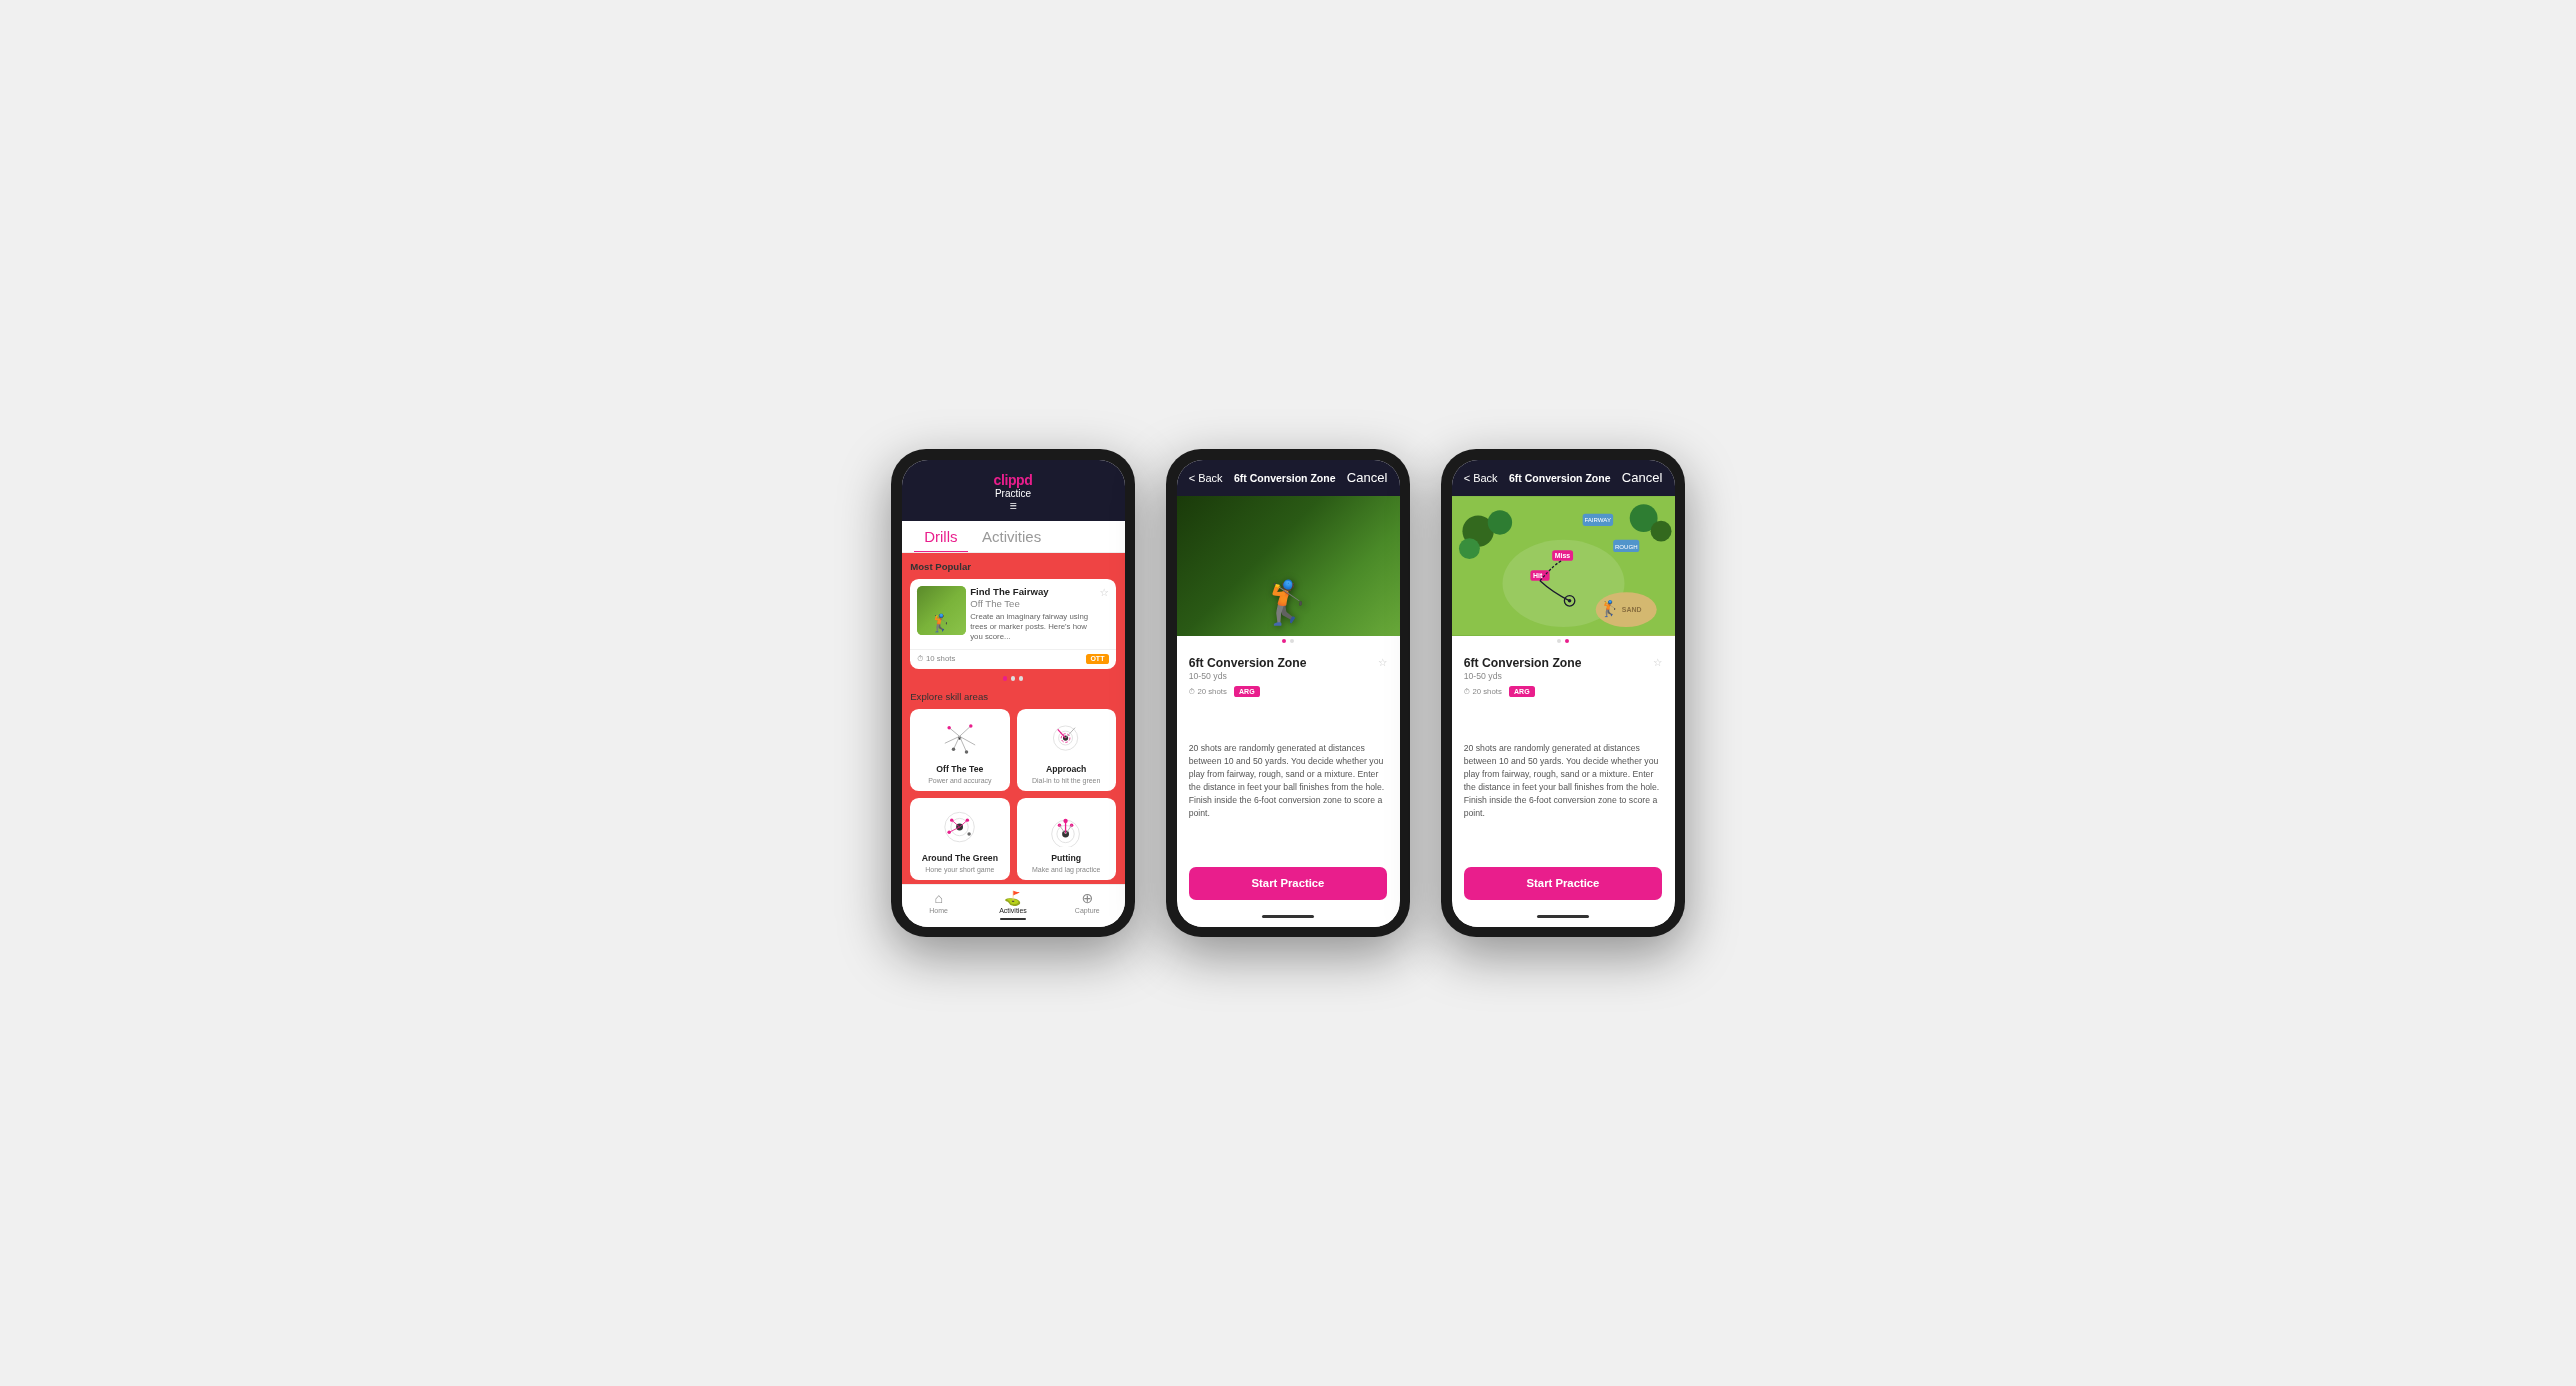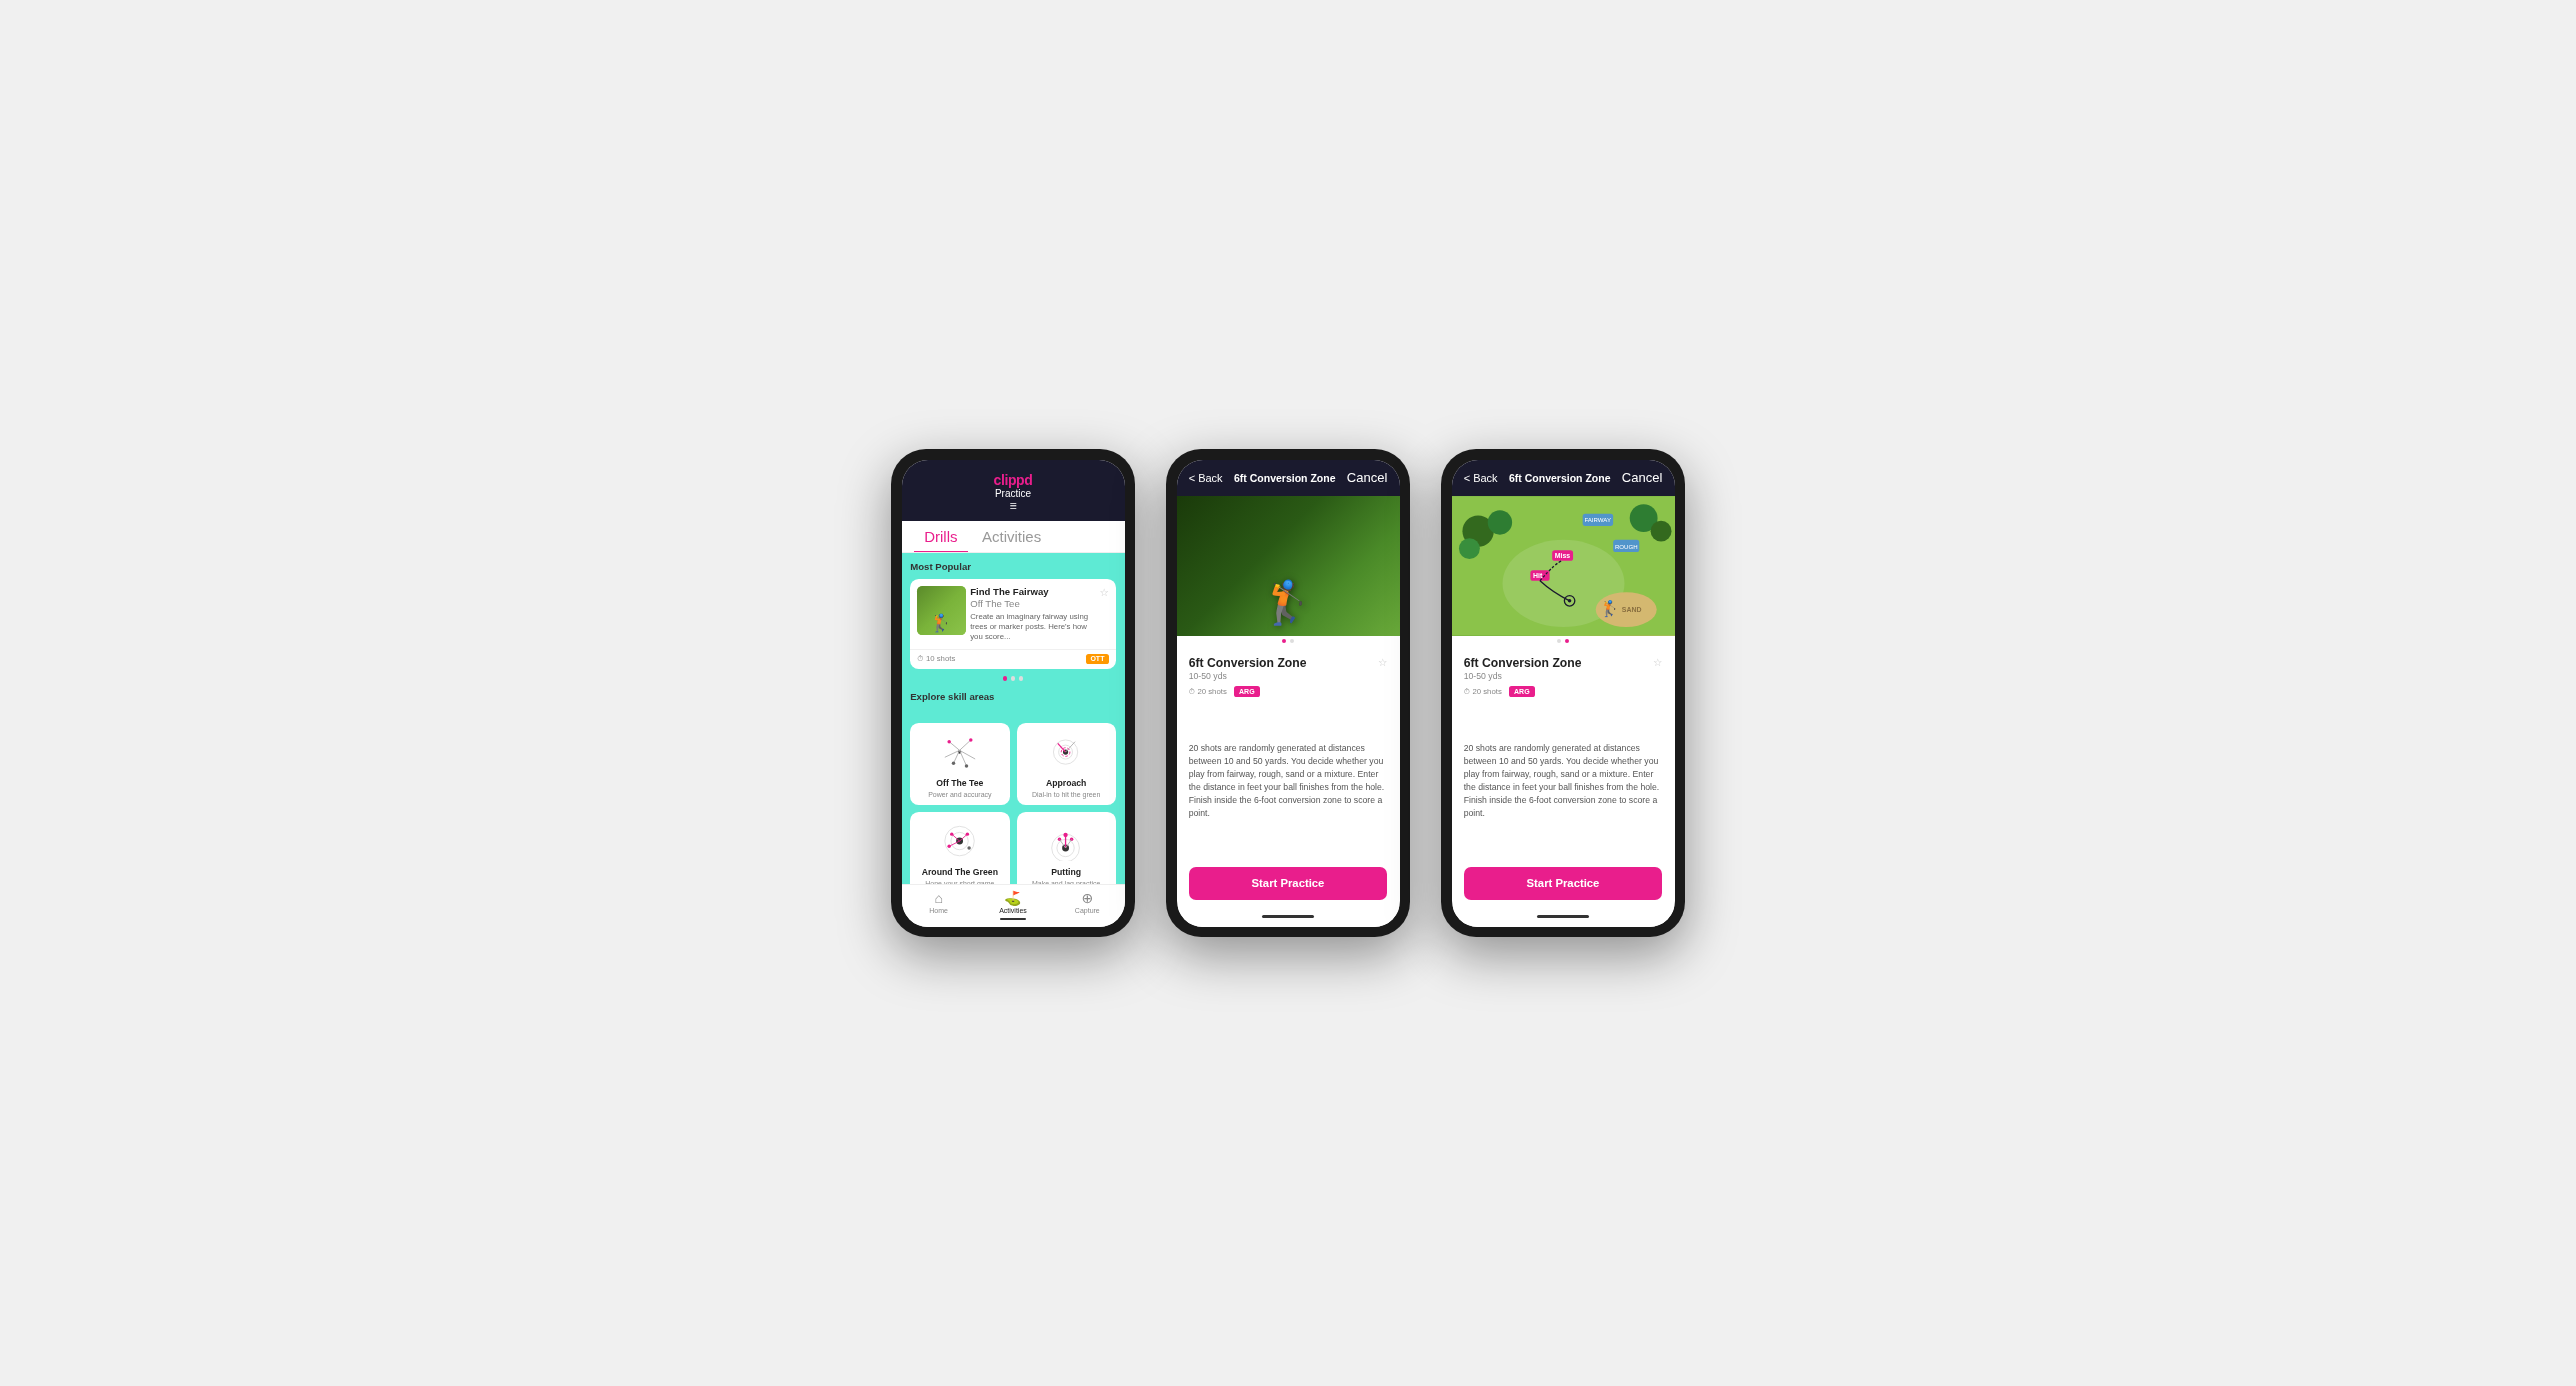--- a/index.html
+++ b/index.html
@@ -80,21 +80,21 @@
       border-bottom: 1.7px solid transparent;
       margin-right: 3.5px;
     }
     .p1-tab.active {
       color: #e91e8c;
       border-bottom: 1.7px solid #e91e8c;
     }
     .p1-content {
       flex: 1;
       overflow-y: auto;
-      background: #5eead4;
+      background: #ef4444;
       padding: 8.7px 8.7px 0;
     }
     .p1-section-title {
       font-size: 9.6px;
       font-weight: 600;
       color: #333;
       margin-bottom: 7px;
     }
     .featured-card {
       background: #fff;
@@ -183,23 +183,23 @@
       height: 4.4px;
       border-radius: 50%;
       background: #e91e8c;
     }
     .dot.inactive {
       background: #ddd;
     }
 
     .skill-section-title {
       font-size: 9.6px;
-      font-weight: 700;
+      font-weight: 400;
       color: #333;
-      margin: 7px 0 21px;
+      margin: 7px 0 7px;
     }
     .skill-grid {
       display: grid;
       grid-template-columns: 1fr 1fr;
       gap: 7px;
       margin-bottom: 8.7px;
     }
     .skill-card {
       background: #fff;
       border-radius: 8.7px;

